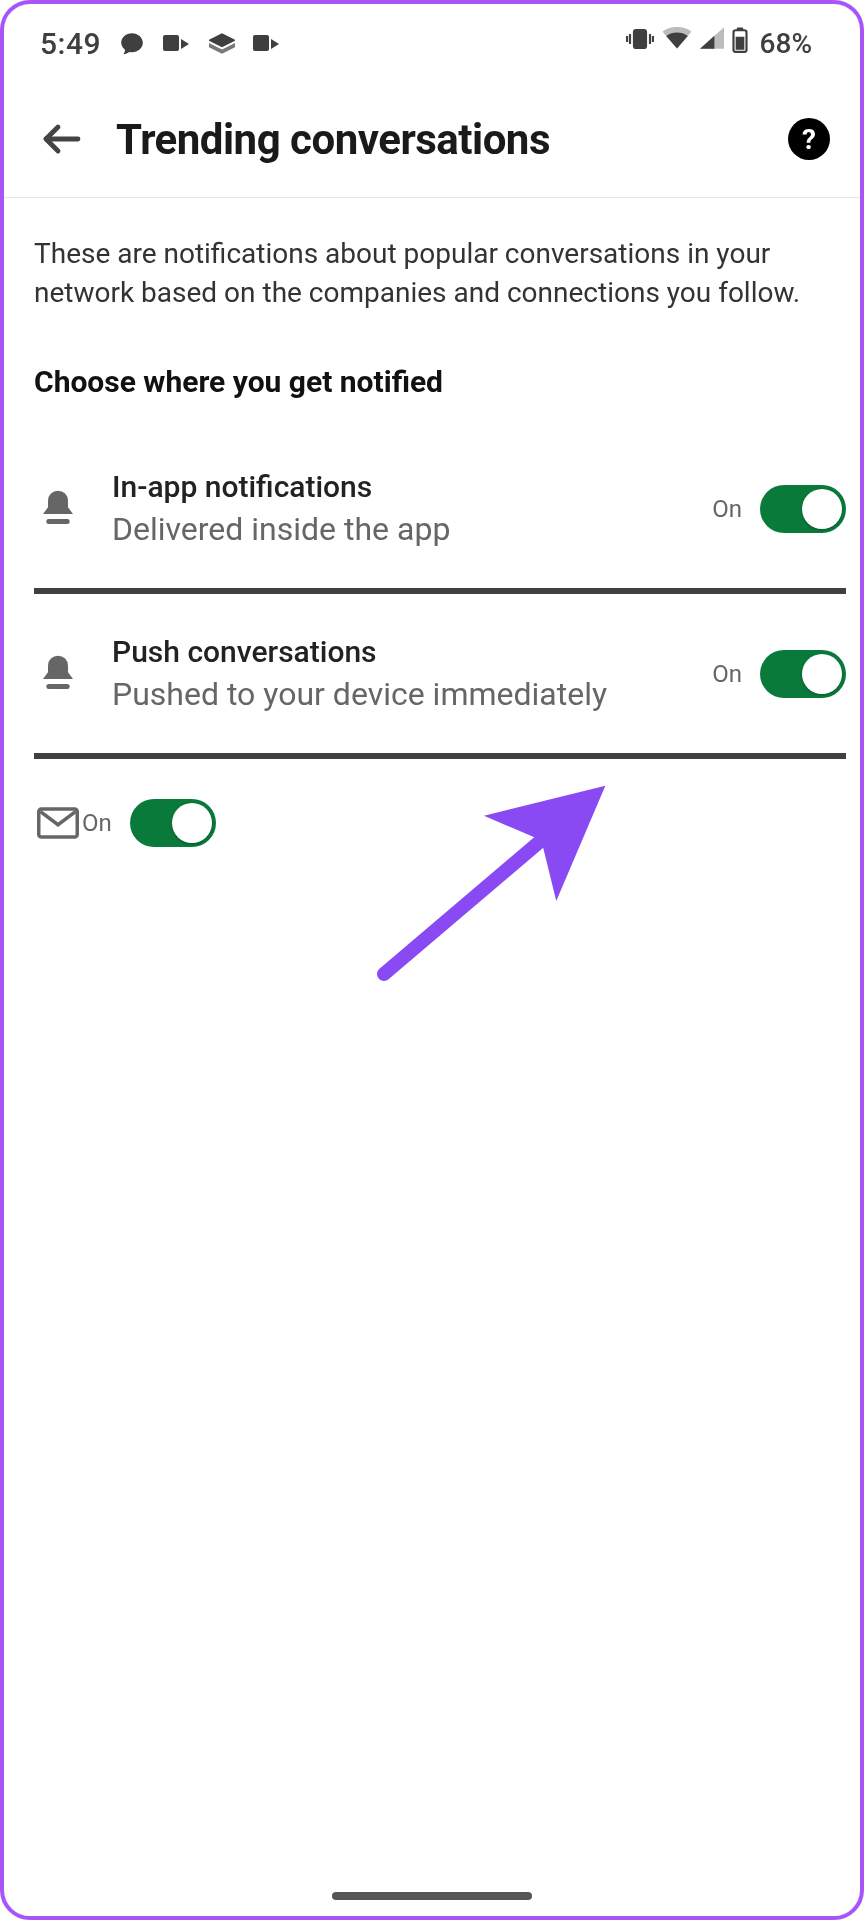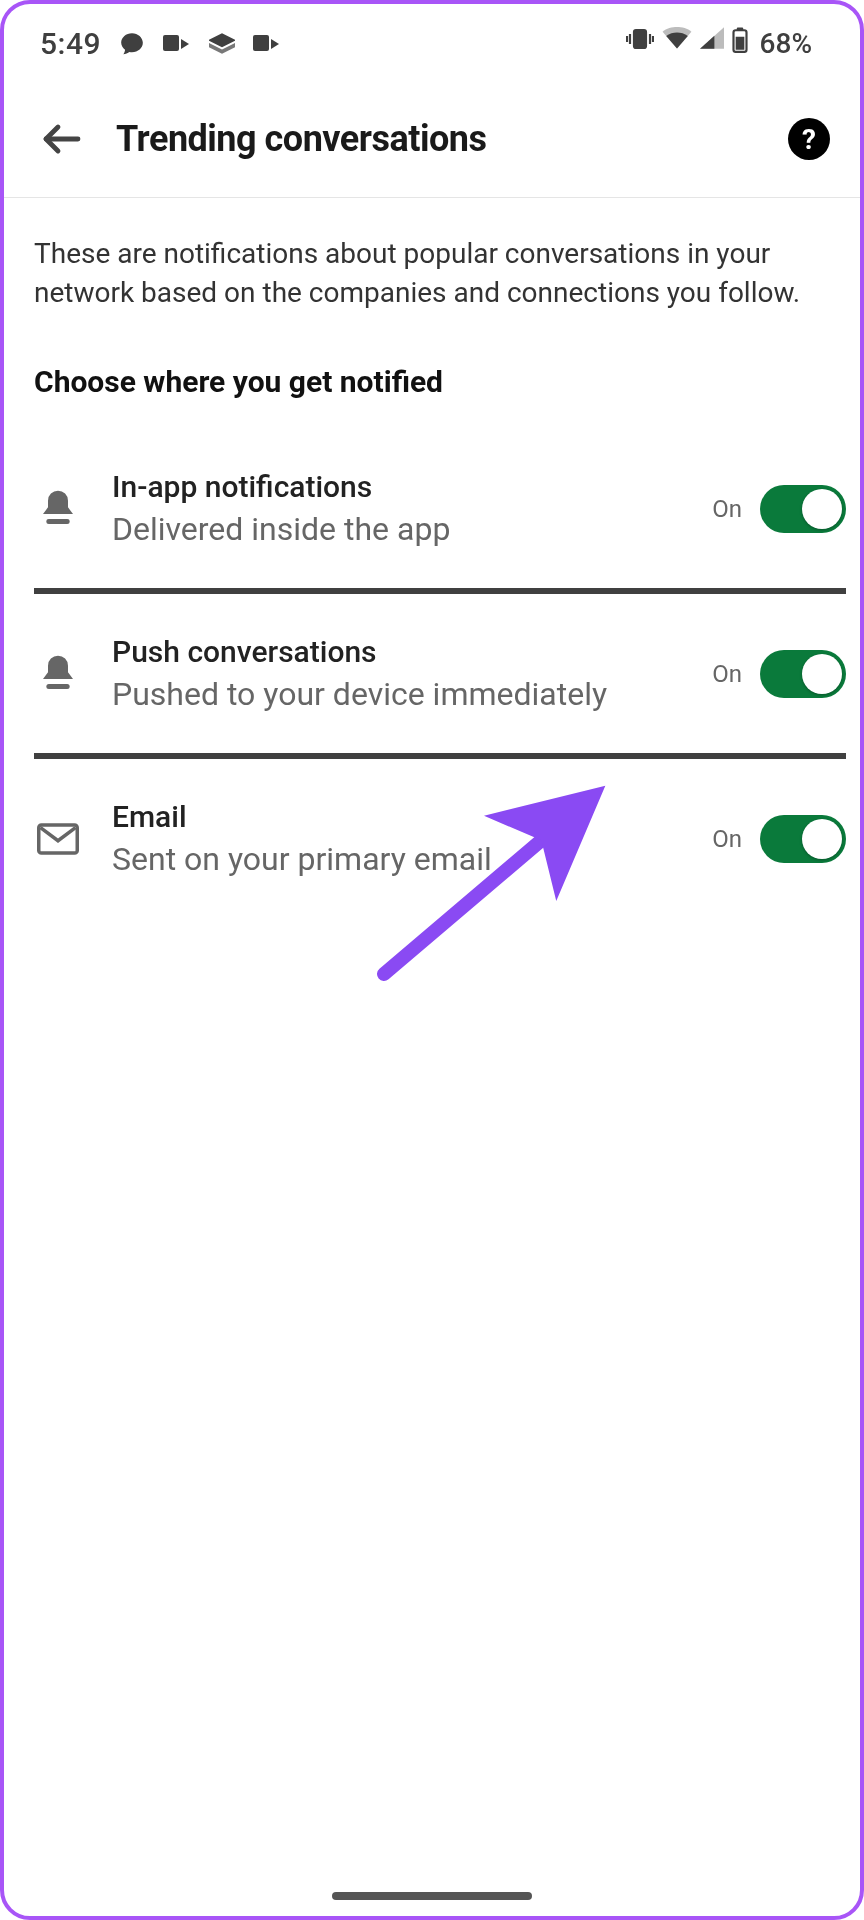--- a/index.html
+++ b/index.html
@@ -29,21 +29,21 @@
 
   
   .app-header {
     display: flex;
     align-items: center;
     padding: 38px 30px 30px 30px;
     border-bottom: 1px solid #e5e5e5;
   }
   .back-btn { width: 56px; height: 56px; display:flex; align-items:center; justify-content:center; }
   .app-title {
-    font-size: 36px;
+    font-size: 42px;
     font-weight: 700;
     color: #1a1a1a;
     flex: 1;
     margin-left: 26px;
     letter-spacing: -0.5px;
   }
   .help-btn { width: 42px; height: 42px; border-radius: 50%; background:#000; color:#fff; display:flex; align-items:center; justify-content:center; font-size:28px; font-weight:700; }
 
   
   .content { padding: 36px 14px 0 30px; }
@@ -203,24 +203,20 @@
       <span class="option-state">On</span>
       <div class="toggle"></div>
     </div>
 
     <div class="option-row">
       <div class="option-icon">
         <svg width="42" height="34" viewBox="0 0 24 18" fill="none" stroke="#666" stroke-width="2">
             <rect x="1" y="1" width="22" height="16" rx="1.5"></rect>
             <path d="M2 2.5 12 10l10-7.5"></path>
           </svg>
-      </div>
-      <div class="option-text">
-        <div class="option-title">Email</div>
-        <div class="option-sub">Sent on your primary email</div>
       </div>
       <span class="option-state">On</span>
       <div class="toggle"></div>
     </div>
 
   </div>
 </div>
 
 <svg class="annotation-arrow" width="260" height="200" viewBox="0 0 260 200">
   <defs>

